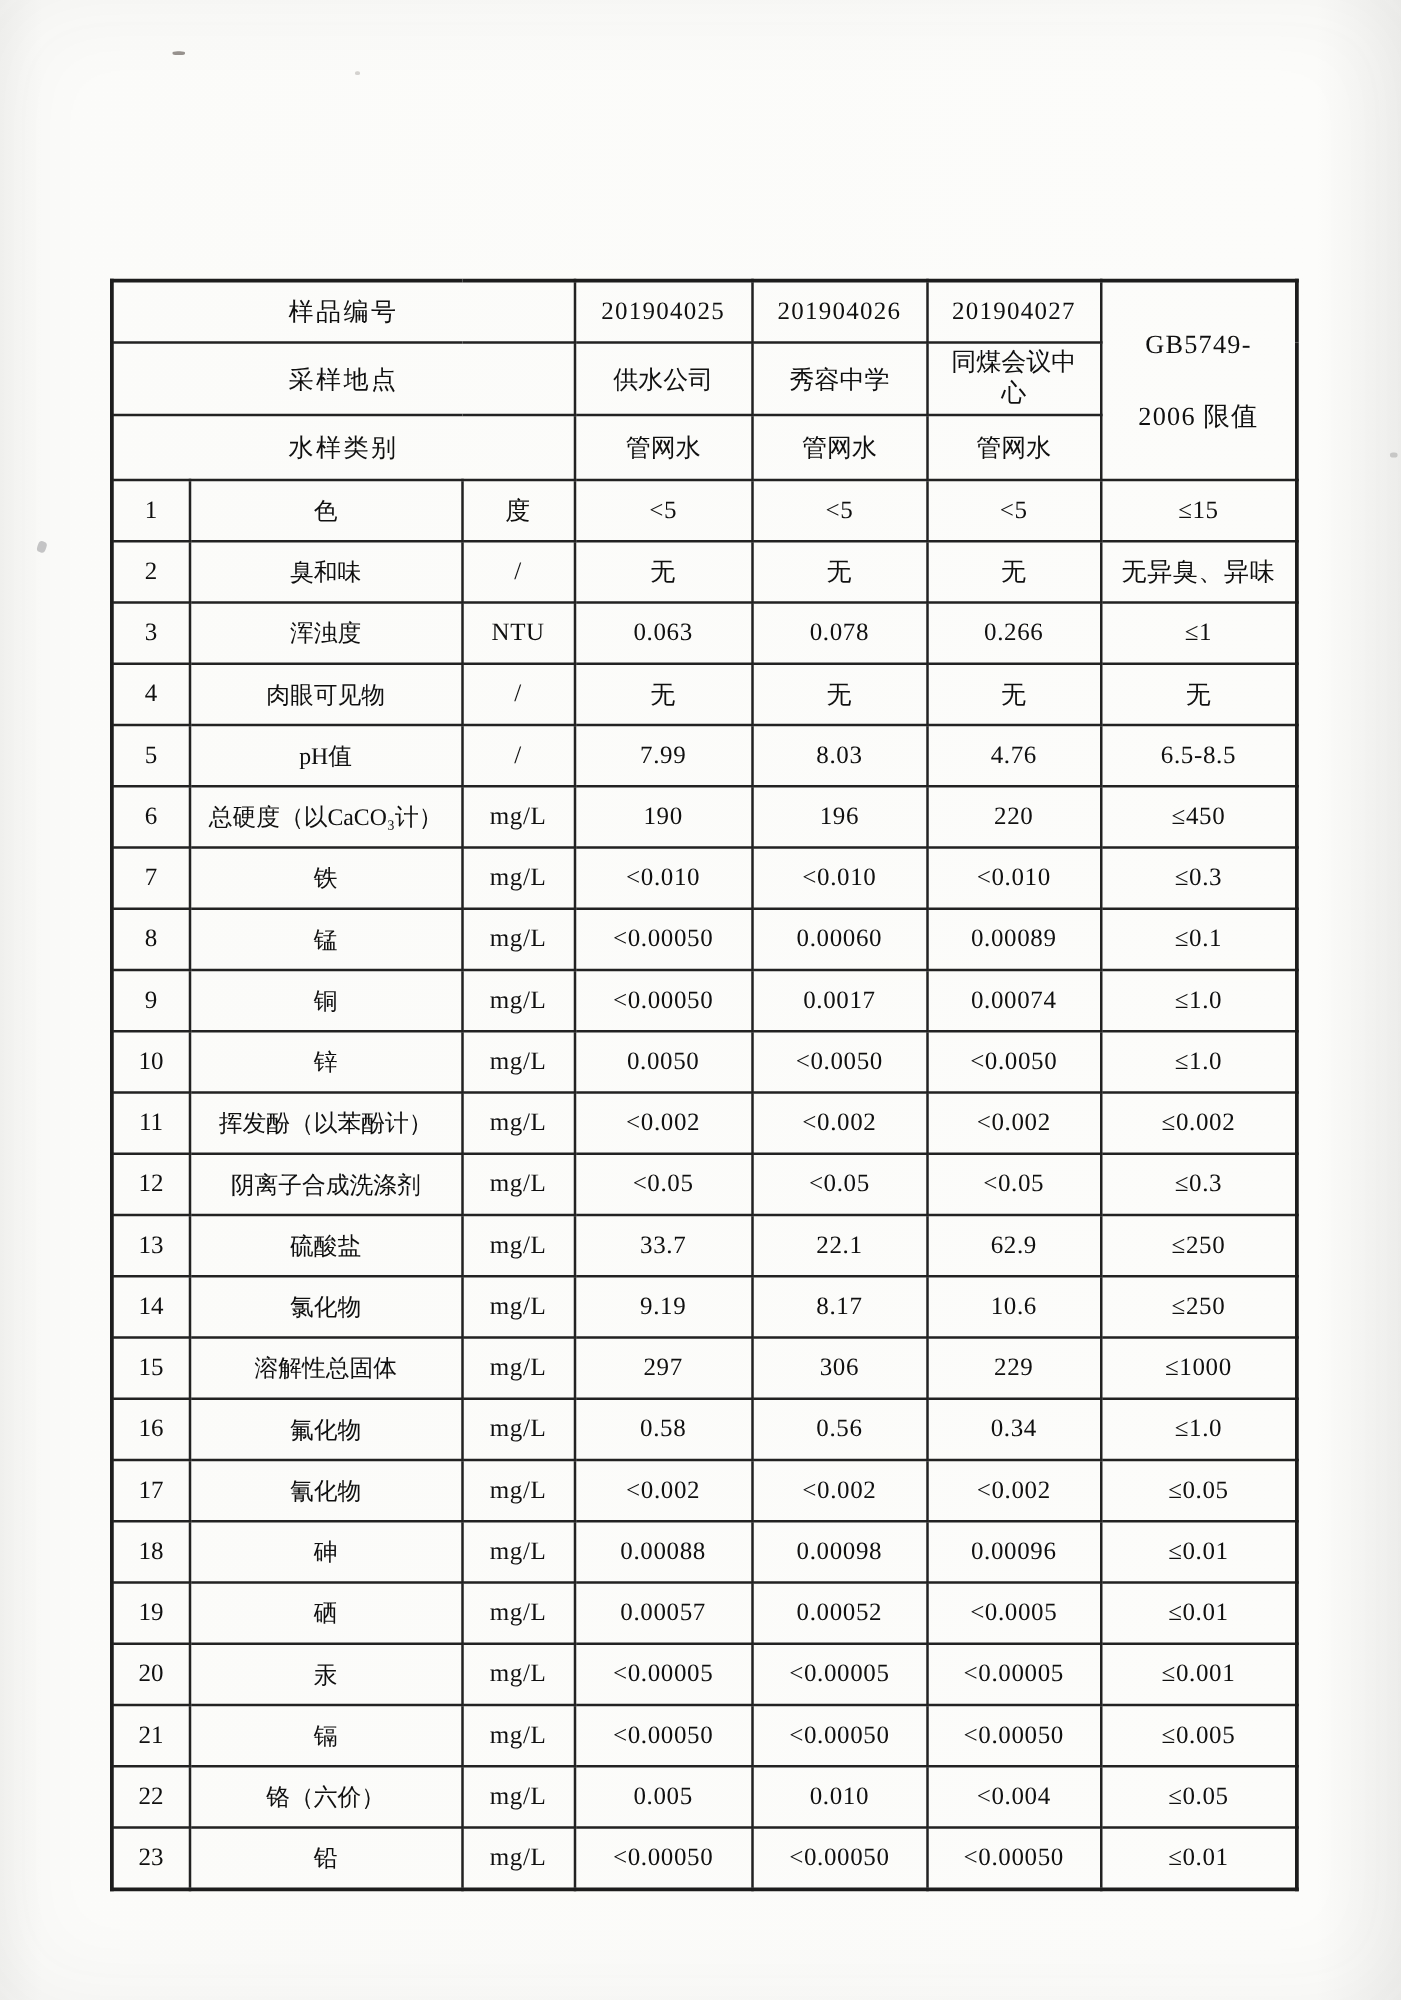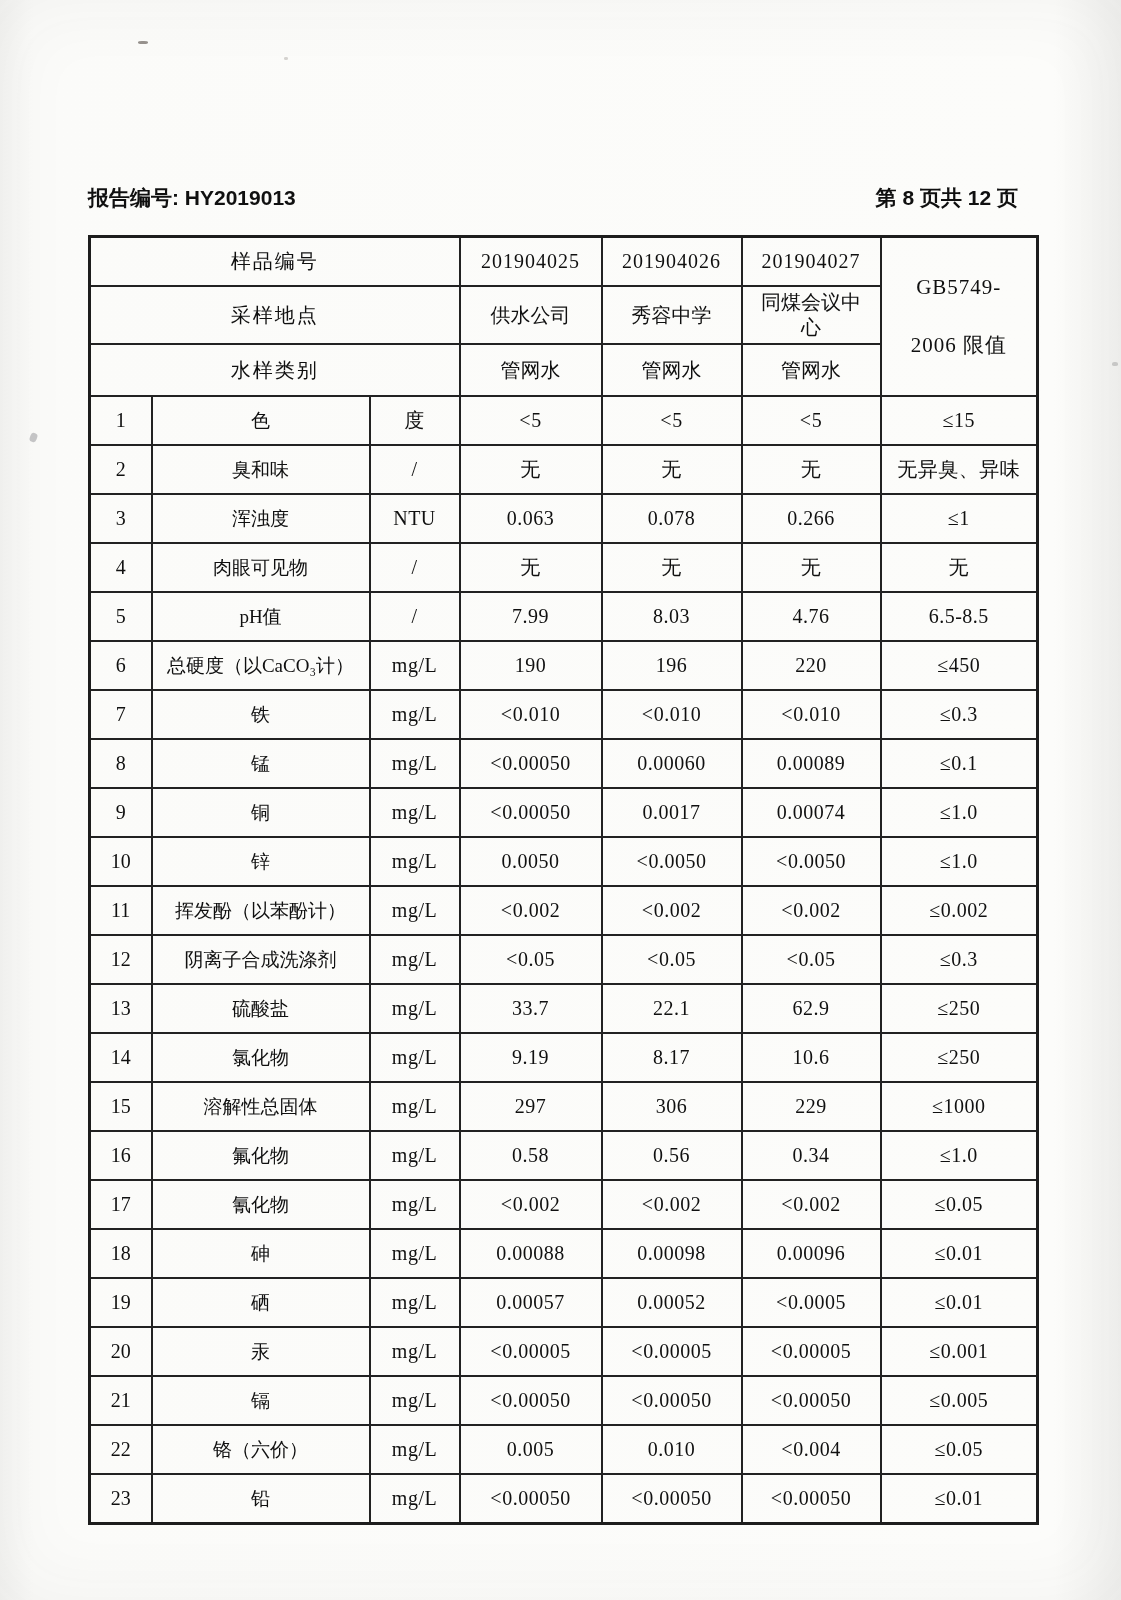--- a/index.html
+++ b/index.html
@@ -31,21 +31,20 @@
     position:absolute;left:88px;top:184px;width:930px;
     display:flex;justify-content:space-between;align-items:flex-end;
     font-family:"Liberation Sans","DejaVu Sans",sans-serif;
     font-weight:bold;font-size:21px;color:#101010;
   }
   .report-table{
     position:absolute;left:88px;top:223px;width:948px;
     border-collapse:collapse;table-layout:fixed;
     font-size:20px;color:#101010;
     border:3px solid #1d1d1d;
-    margin-top:12px;
   }
   .report-table td{
     border:2px solid #222;
     text-align:center;vertical-align:middle;
     padding:0 2px;
     height:47px;
     overflow:hidden;
   }
   tr.hrowB td{height:56px;}
   tr.hrowC td{height:50px;}
@@ -68,24 +67,20 @@
 <body>
 
 <div class="page">
 
   <div class="speck s1"></div>
   <div class="speck s2"></div>
   <div class="speck s3"></div>
   <div class="speck s4"></div>
 
 
-  <div class="meta-row">
-    <span>报告编号: HY2019013</span>
-    <span>第 8 页共 12 页</span>
-  </div>
 
   <table class="report-table">
     <colgroup>
       <col style="width:62px">
       <col style="width:218px">
       <col style="width:90px">
       <col style="width:142px">
       <col style="width:140px">
       <col style="width:139px">
       <col style="width:157px">

